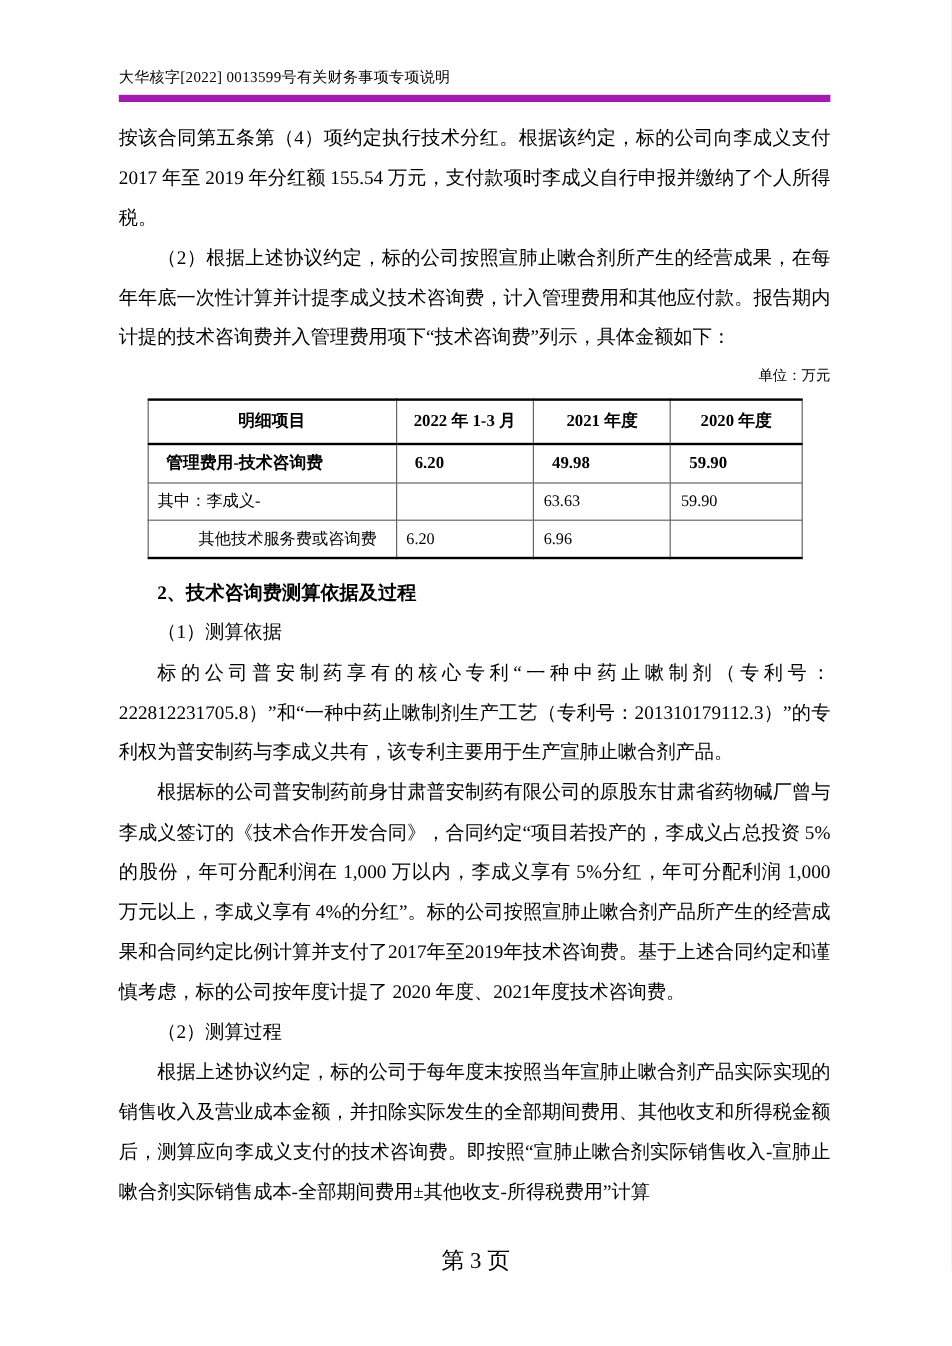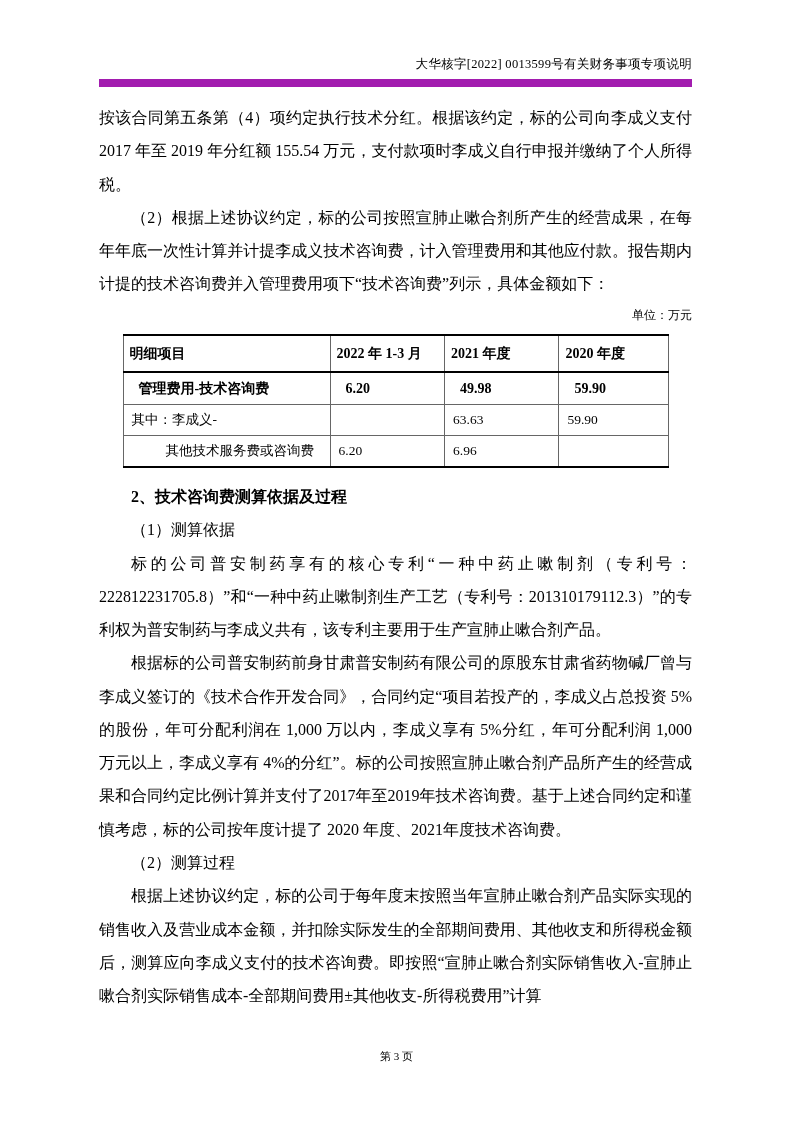--- a/index.html
+++ b/index.html
@@ -4,52 +4,52 @@
 <style>
   * { box-sizing: border-box; }
   html, body { margin: 0; padding: 0; background: #ececec; }
   .page {
     width: 793px; height: 1122px; margin: 0 auto; background: #ffffff;
     position: relative; overflow: hidden; color: #000;
     font-family: "Liberation Serif", "DejaVu Serif", serif;
     padding: 56px 101px 0 99px;
   }
   .doc-header {
-    font-size: 12.5px; text-align: right; padding-bottom: 6px;
-    border-bottom: 8px solid #a21caf; letter-spacing: .3px;
+    font-size: 12.5px; text-align: left; padding-bottom: 6px;
+    border-bottom: 6px solid #a21caf; letter-spacing: .3px;
   }
   .doc-body {
     margin-top: 14px; font-size: 16px; line-height: 2.08;
     text-align: justify;
   }
   .para { margin: 0; text-indent: 2em; }
   .no-indent { text-indent: 0; }
   .unit-note { text-align: right; text-indent: 0; font-size: 12px; margin-top: 2px; }
   .heading-bold { font-weight: bold; }
   .fin-table {
     width: 546px; margin: 6px auto 12px auto;
     border-collapse: collapse; font-size: 13.5px; line-height: 1.5;
     border-top: 2.5px solid #000; border-bottom: 2.5px solid #000;
   }
   .fin-table th, .fin-table td { border: 1px solid #666; padding: 5px 8px; }
   .fin-table thead th {
-    font-weight: bold; font-size: 14px;
+    font-weight: bold; text-align: center; font-size: 14px;
     border-bottom: 2px solid #000; padding: 7px 6px;
   }
   .fin-table th:nth-child(1) { width: 38%; }
   .fin-table th:nth-child(2) { width: 21%; }
   .fin-table th:nth-child(3) { width: 21%; }
   .fin-table th:nth-child(4) { width: 20%; }
   .fin-table td.c-label { text-align: left; }
   .fin-table td.num { padding-right: 14px; }
   .row-bold td { font-weight: bold; font-size: 14px; padding-left: 15px; }
   td.indent2 { padding-left: 42px; }
   .doc-footer {
     position: absolute; left: 0; right: 0; bottom: 58px;
-    text-align: center; font-size: 11px;
+    text-align: center; font-size: 19px;
   }
 </style>
 </head>
 <body>
 
 <div class="page">
 
   <div class="doc-header">大华核字[2022] 0013599号有关财务事项专项说明</div>
 
   <div class="doc-body">

